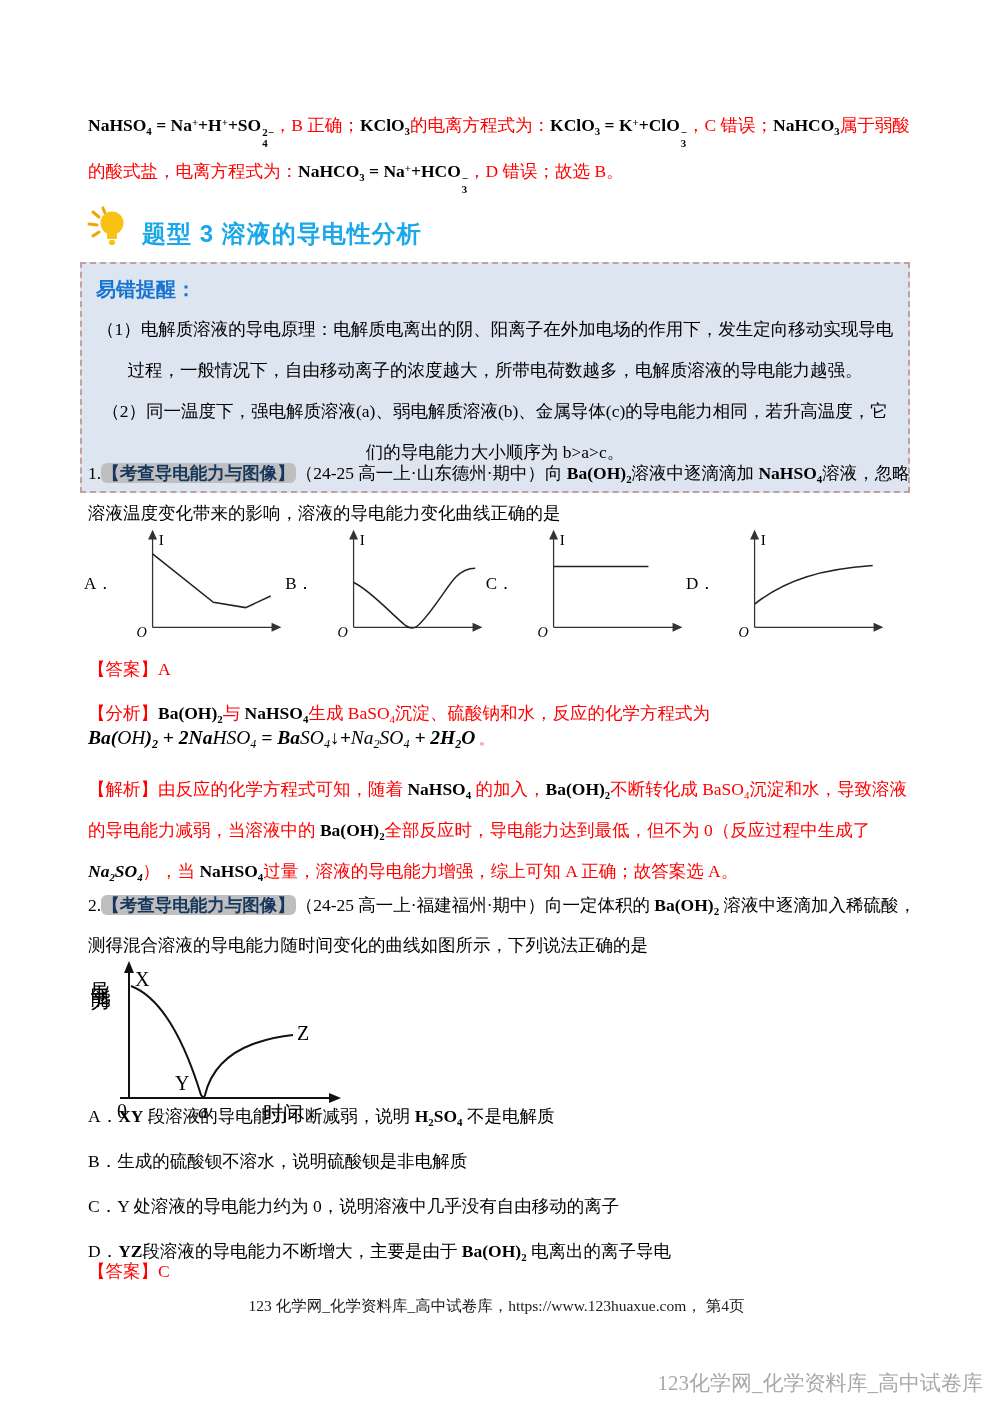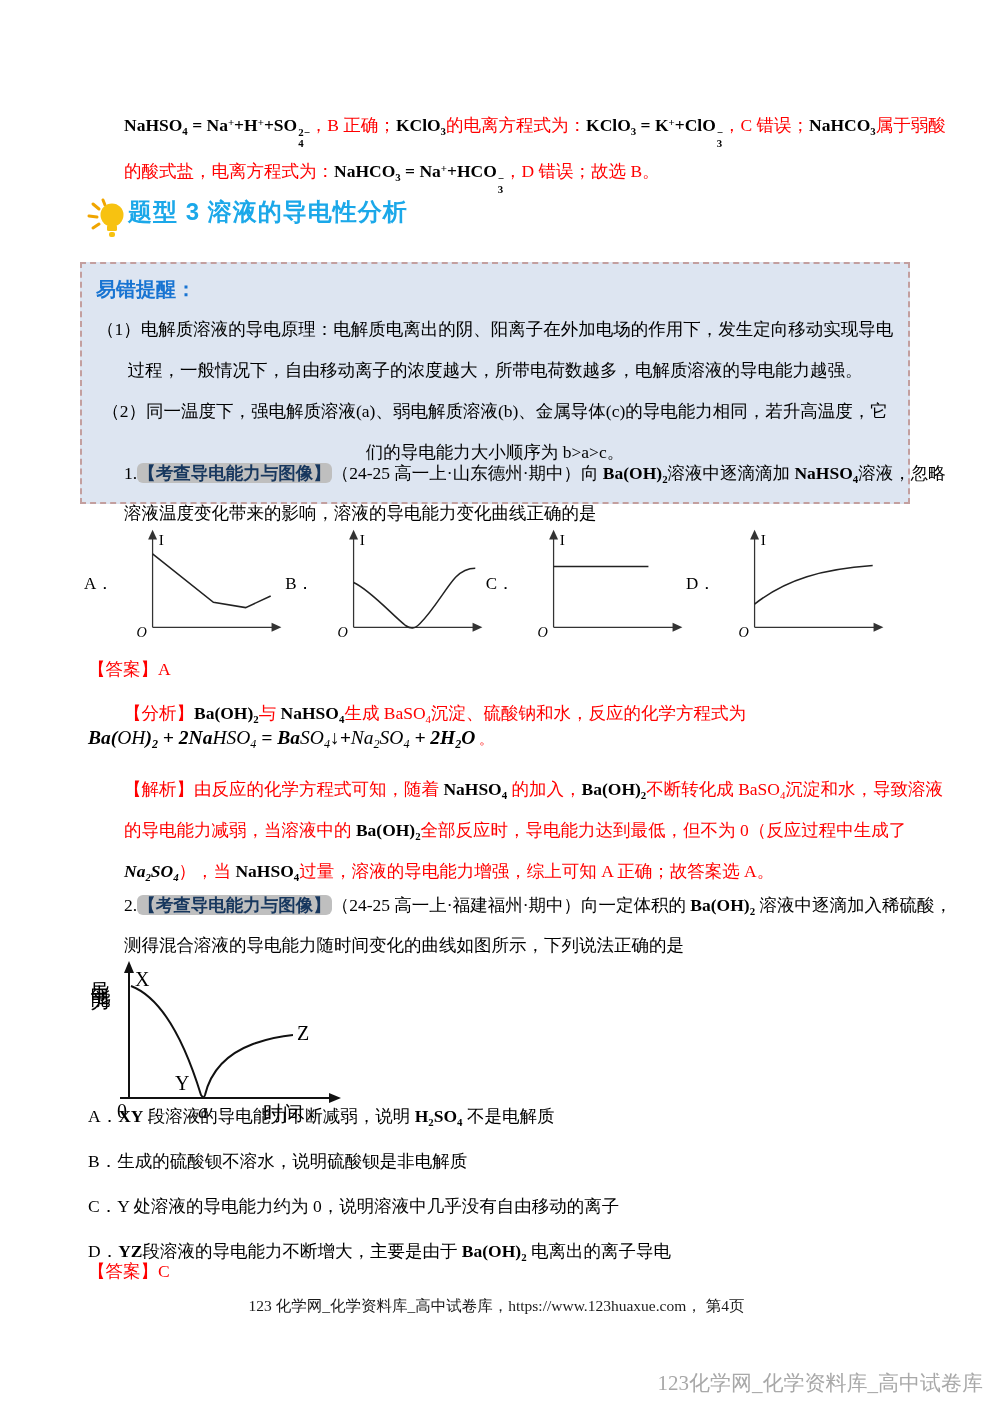--- a/index.html
+++ b/index.html
@@ -1,41 +1,41 @@
 <!DOCTYPE html>
 <html><head>
 <meta charset="utf-8">
 <style>
   html,body{margin:0;padding:0;}
   body{
     width:993px;height:1404px;position:relative;background:#ffffff;
     font-family:"Liberation Serif", serif;color:#000;overflow:hidden;
   }
   .abs{position:absolute;}
-  .para{font-size:17.5px;line-height:42px;margin-left:36px;}
+  .para{font-size:17.5px;line-height:42px;}
   .red{color:#ff0000;}
   .chem{font-family:"Liberation Serif",serif;font-weight:bold;color:#000;}
   .redchem{font-family:"Liberation Serif",serif;color:#ff0000;}
   .lat{font-family:"Liberation Serif",serif;}
   .eq{font-family:"Liberation Serif",serif;font-weight:bold;font-style:italic;}
   .eqi{font-family:"Liberation Serif",serif;font-weight:normal;font-style:italic;}
   .eqi2{font-family:"Liberation Serif",serif;font-weight:bold;font-style:italic;color:#000;}
   .tag{background:#bfbfbf;color:#17375e;font-weight:bold;padding:0 1px;border-radius:6px;}
   sub{font-size:0.62em;vertical-align:-0.35em;line-height:0;}
   sup{font-size:0.62em;vertical-align:0.45em;line-height:0;}
   .supsub{display:inline-flex;flex-direction:column;align-items:flex-start;
     font-size:0.62em;line-height:1.05;vertical-align:-0.45em;margin-left:1px;}
   .ss-sup,.ss-sub{display:block;}
   
   .intro{top:104px;left:88px;width:830px;}
   
-  .section-head{top:196px;left:86px;display:flex;align-items:flex-start;gap:0;height:54px;}
+  .section-head{top:196px;left:86px;display:flex;align-items:flex-end;gap:14px;height:54px;}
   .section-title{color:#1ba8e9;font-weight:bold;font-size:24px;font-family:"Liberation Sans",sans-serif;letter-spacing:1px;}
   
-  .tipbox{top:262px;left:80px;width:798px;background:#dde5f1;border:2px dashed #c39f9f;padding:8px 14px 29px 14px;}
+  .tipbox{top:262px;left:80px;width:798px;background:#dde5f1;border:2px dashed #c39f9f;padding:8px 14px 18px 14px;}
   .tip-title{color:#1874d2;font-weight:bold;font-size:20px;font-family:"Liberation Sans",sans-serif;margin:4px 0 6px 0;}
   .tip-line{font-size:17.5px;line-height:41px;text-align:center;}
   
   .q1{top:453px;left:88px;width:828px;line-height:40px;}
   .graphs-row{top:522px;left:84px;display:flex;align-items:center;}
   .graph-item{display:flex;align-items:center;}
   .graph-label{font-size:17px;font-family:"Liberation Serif",serif;margin-right:2px;}
   .gsvg text{font-family:"Liberation Serif",serif;font-size:17px;fill:#000;}
   .gsvg .o-label{font-style:italic;font-size:16px;}
   .gsvg .axis{stroke:#333;stroke-width:1.4;fill:none;}

